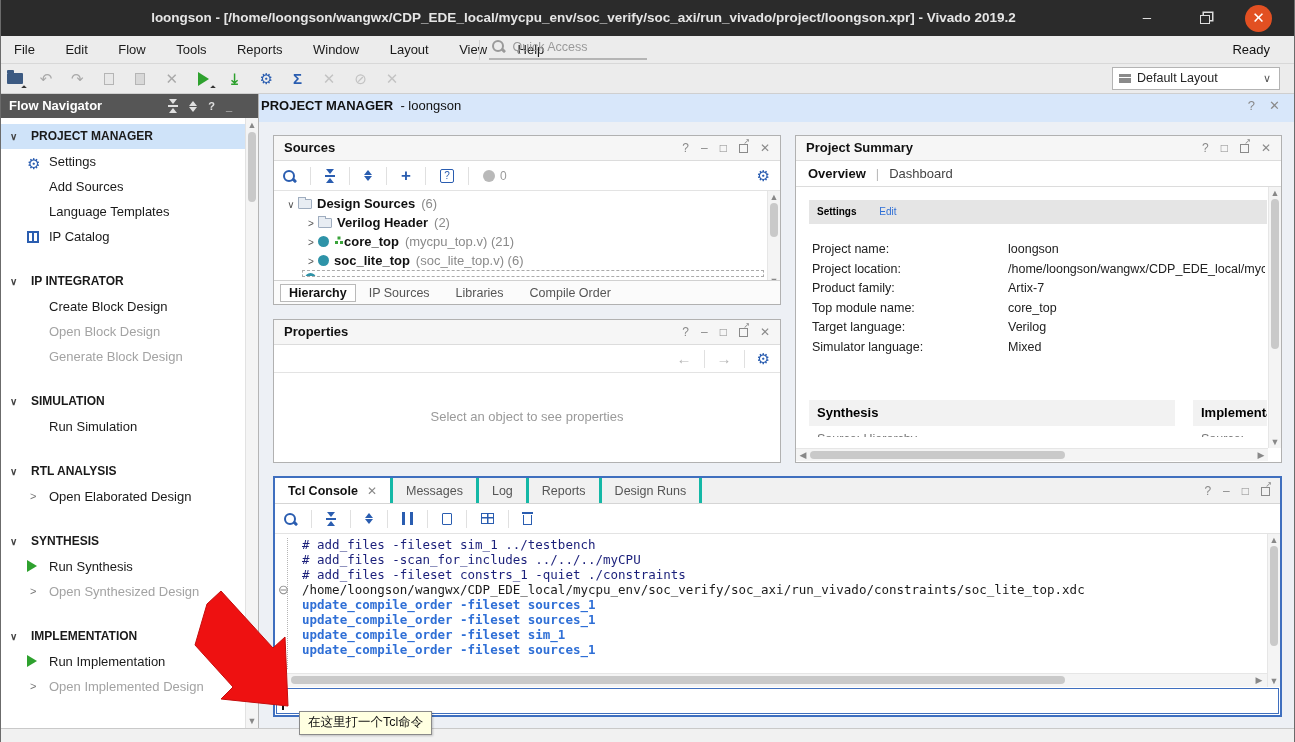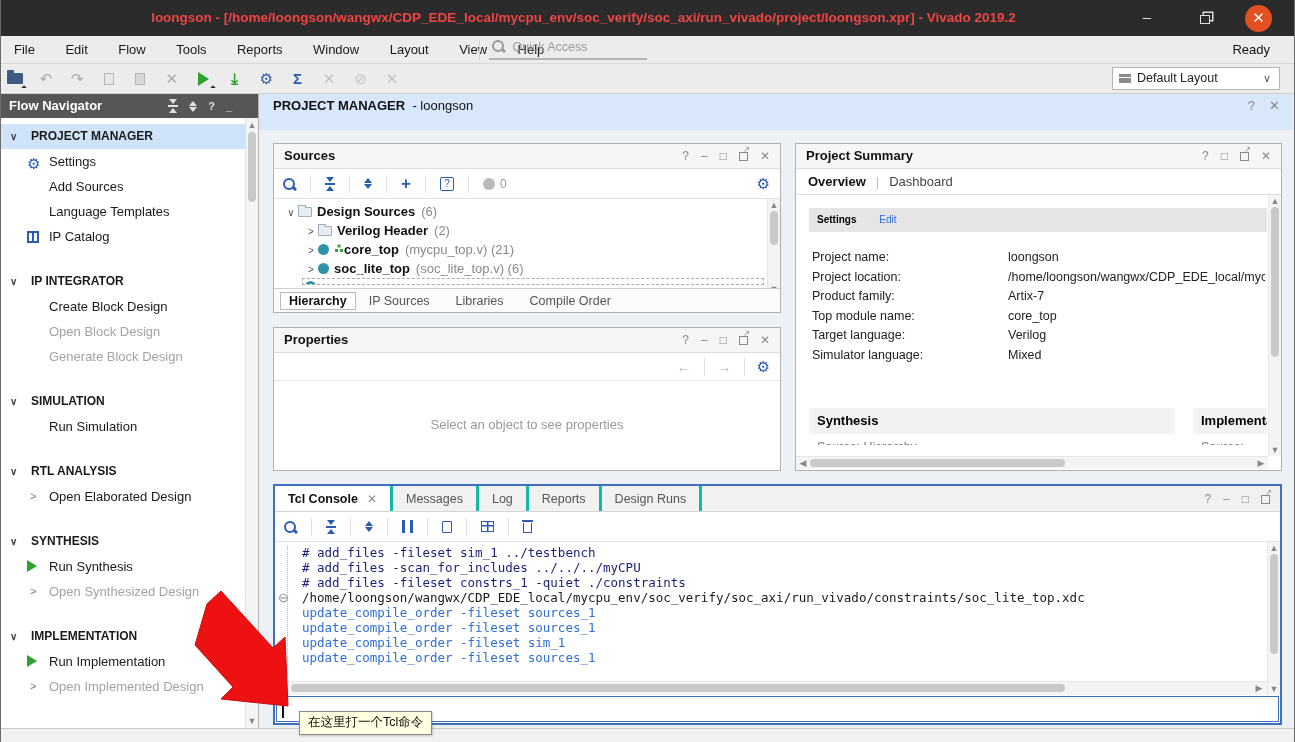--- a/index.html
+++ b/index.html
@@ -1,21 +1,21 @@
 <!DOCTYPE html>
 <html><head>
 <meta charset="utf-8">
 <style>
   * { margin:0; padding:0; box-sizing:border-box; }
   body { font-family:"Liberation Sans", sans-serif; background:#d0d0d0; }
   #app { position:relative; width:1295px; height:742px; background:#ececec; overflow:hidden; border-left:1px solid #6b6b6b; border-right:1px solid #6b6b6b; }
 
   
   .titlebar { position:absolute; left:0; top:0; right:0; height:36px; background:#2b2b2b; }
-  .tb-title { position:absolute; left:0; right:128px; top:0; height:32px; line-height:36px; text-align:center; color:#ef4444; font-weight:bold; font-size:13.5px; white-space:nowrap; }
+  .tb-title { position:absolute; left:0; right:128px; top:0; height:32px; line-height:36px; text-align:center; color:#e5e5e5; font-weight:bold; font-size:13.5px; white-space:nowrap; }
   .win-btn { position:absolute; top:0; width:34px; height:36px; color:#ddd; text-align:center; line-height:34px; font-size:15px; }
   .win-min { right:130px; }
   .win-restore { right:72px; }
   .ic-restore { display:inline-block; width:10px; height:9px; border:1.5px solid #ddd; position:relative; top:2px; background:#2b2b2b; box-shadow:3px -3px 0 -1px #2b2b2b, 3px -3px 0 0.5px #ddd; }
   .win-close { position:absolute; right:22px; top:5px; width:27px; height:27px; border-radius:50%; background:#e25022; color:#fff; text-align:center; line-height:25px; font-size:15px; }
 
   
   .menubar { position:absolute; left:0; top:36px; right:0; height:28px; background:#ececec; border-bottom:1px solid #d8d8d8; }
   .menu-item { display:inline-block; padding:0 13px; line-height:27px; font-size:13px; color:#1a1a1a; }
   .quick-access { position:absolute; left:488px; top:3px; width:158px; height:21px; color:#9a9a9a; font-size:12.5px; border-bottom:2px solid #b5b5b5; padding-left:2px; }
@@ -60,21 +60,21 @@
   .srow .mini { position:absolute; left:26px; top:5px; }
   .srow .gt { position:absolute; left:29px; top:0; color:#777; font-size:11px; }
   .srow.disabled .lab { color:#a3a3a3; }
   .sel-band { background:#cfe3f9; }
   .gear-blue { color:#2a5db0; font-size:15px; }
   .ip-ic { width:12px; height:12px; border:2px solid #2a5db0; background:linear-gradient(#2a5db0,#2a5db0) 50% 0/2px 100% no-repeat; }
   .play-sm { width:0; height:0; border-left:10px solid #2ea12e; border-top:6px solid transparent; border-bottom:6px solid transparent; top:6px !important; }
 
   
   .workspace { position:absolute; left:258px; top:94px; right:0; height:634px; background:#edf0f5; }
-  .ws-header { height:36px; background:#d8e7fa; font-size:13px; line-height:24px; padding-left:14px; position:relative; color:#111; }
+  .ws-header { height:28px; background:#d8e7fa; font-size:13px; line-height:24px; padding-left:2px; position:relative; color:#111; }
   .ws-header b { font-weight:bold; }
   .wsh-icons { position:absolute; right:14px; top:0; color:#8a8a8a; font-size:13px; display:flex; gap:14px; }
   .ws-body { position:relative; height:610px; }
 
   .panel { position:absolute; background:#fff; border:1px solid #b1b1b1; }
   .panel-header { height:25px; background:#f6f6f6; border-bottom:1px solid #dcdcdc; position:relative; }
   .panel-title { font-weight:bold; font-size:13px; line-height:24px; padding-left:10px; color:#111; }
   .ph-icons { position:absolute; right:10px; top:0; height:24px; display:flex; align-items:center; gap:12px; color:#8a8a8a; font-size:12px; }
   .ic-float { display:inline-block; width:9px; height:9px; border:1.5px solid #8a8a8a; position:relative; }
   .ic-float::after { content:"↗"; position:absolute; right:-3px; top:-8px; font-size:8px; color:#8a8a8a; }
@@ -150,21 +150,21 @@
   .tcl-panel { border:2px solid #3f6fbf; }
   .tcl-tabs { height:26px; background:#f1f1f1; border-bottom:1px solid #d5d5d5; display:flex; align-items:stretch; position:relative; font-size:12.5px; }
   .ttab { display:flex; align-items:center; padding:0 13px; color:#555; border-right:3px solid #14b8a6; }
   .ttab.active { background:#fff; font-weight:bold; color:#111; }
   .ttab .close-x { margin-left:9px; color:#888; font-weight:normal; font-size:12px; }
   .tcl-body { position:relative; height:139px; overflow:hidden; padding:3px 0 0 0; }
   .gutterline { position:absolute; left:12px; top:4px; bottom:4px; border-left:1px dotted #b5b5b5; }
   .cline { height:15px; line-height:15px; font-family:"DejaVu Sans Mono", monospace; font-size:12.5px; white-space:pre; padding-left:27px; }
   .c-comment { color:#1a1f7a; }
   .c-path { color:#1a1a1a; }
-  .c-cmd { color:#2f6fd6; }
+  .c-cmd { color:#2f6fd6;font-weight:bold; }
   .gut-minus { position:absolute; left:3px; top:48px; color:#8a8a8a; font-size:13px; line-height:15px; }
   .tcl-vscroll { position:absolute; right:0; top:56px; width:13px; height:153px; background:#f4f4f4; border-left:1px solid #e6e6e6; }
   .tcl-hscroll { position:relative; height:14px; background:#f4f4f4; border-top:1px solid #e6e6e6; margin-right:13px; }
   .tcl-input { position:relative; height:26px; margin:1px; border:1.5px solid #3f6fbf; background:#fff; }
   .caretbar { position:absolute; left:5px; top:3px; width:1.5px; height:18px; background:#111; }
 
   
   .tooltip { position:absolute; left:298px; top:711px; background:#ffffe1; border:1px solid #8a8a8a; font-size:12.5px; padding:2px 8px 3px; color:#111; z-index:60; box-shadow:1px 1px 2px rgba(0,0,0,.2); }
   .red-arrow { position:absolute; left:178px; top:588px; z-index:70; }
 </style>

